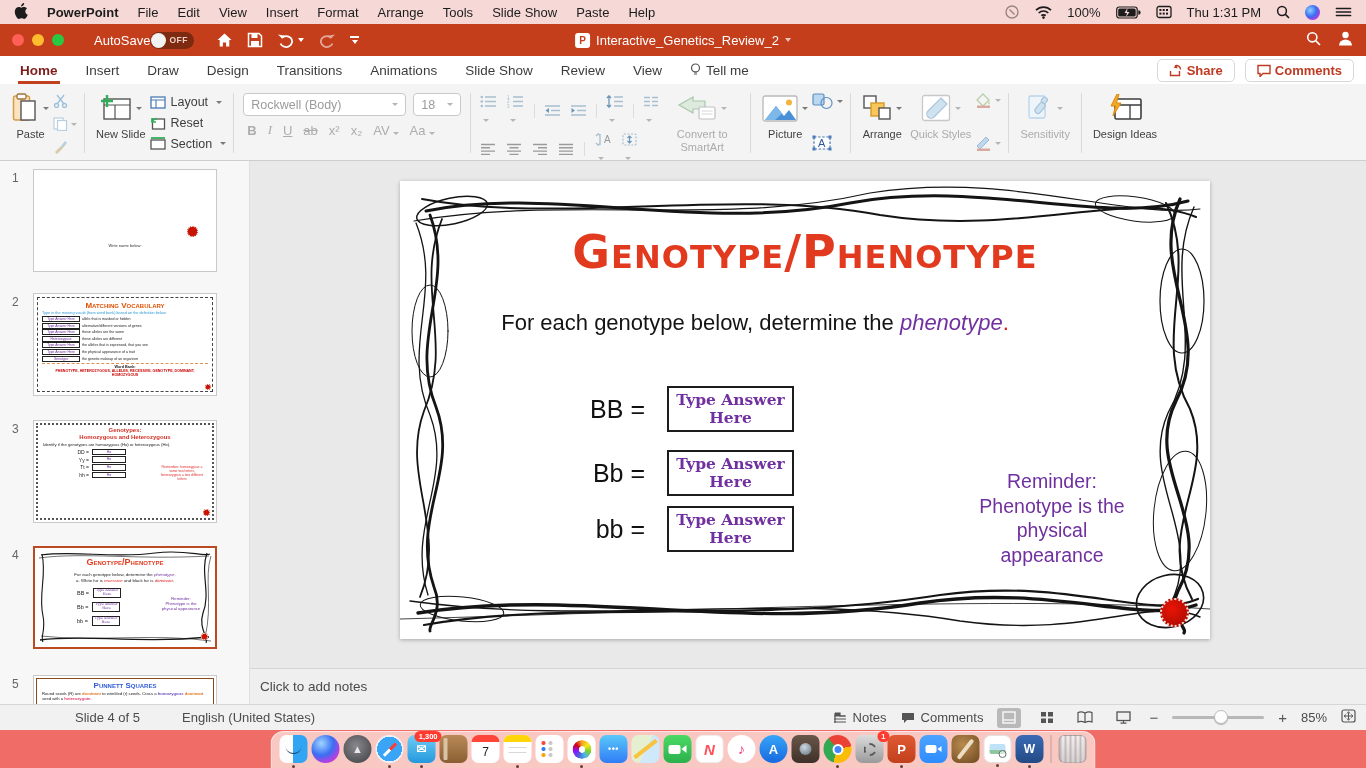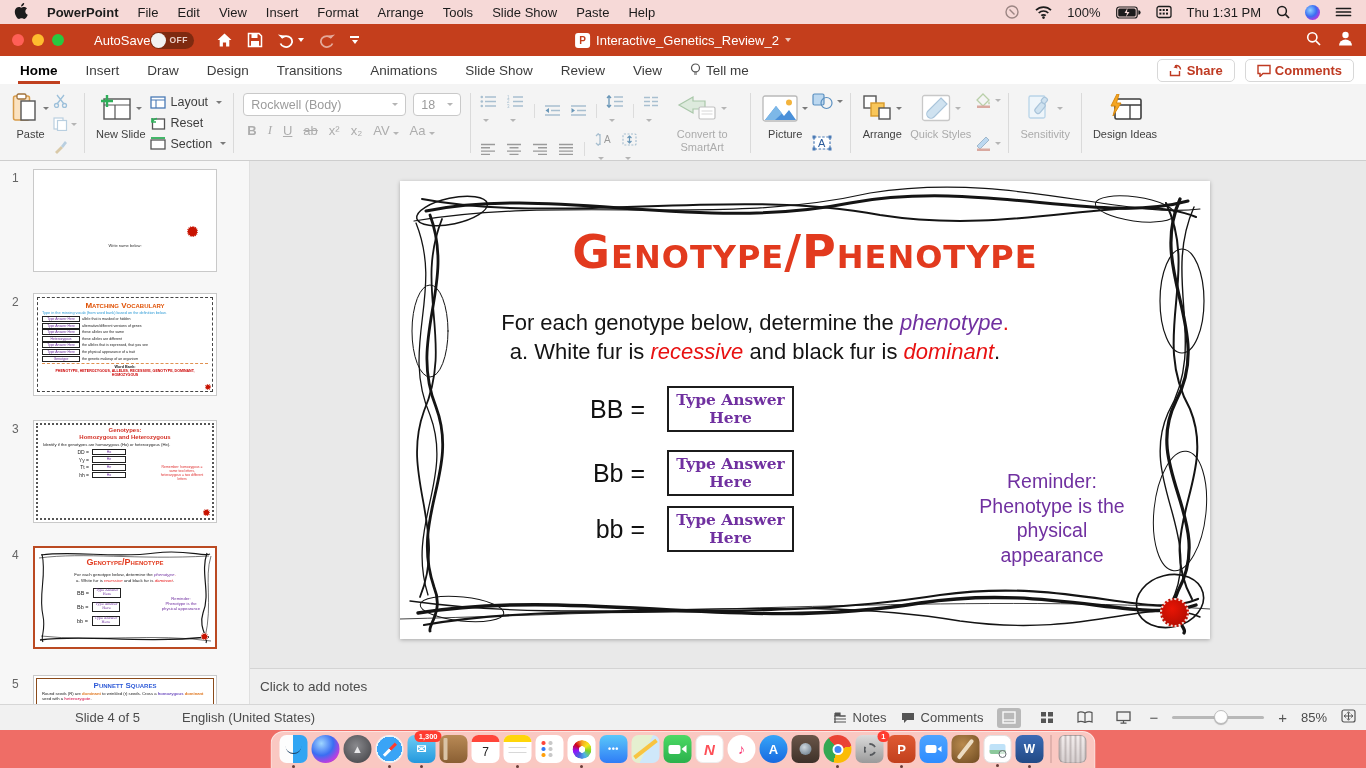--- a/index.html
+++ b/index.html
@@ -26,21 +26,21 @@
   .tb-icons { display:flex; align-items:center; gap:14px; margin-left:22px; }
   .tb-icons svg { display:block; }
   .tb-chev { width:0; height:0; border-left:3.5px solid transparent; border-right:3.5px solid transparent; border-top:4px solid #fff; }
   .doc-title { position:absolute; left:50%; top:0; height:32px; transform:translateX(-50%); display:flex; align-items:center; gap:6px; font-size:13px; color:#fff; }
   .ppt-mini { width:15px; height:15px; border-radius:3px; background:#fff; color:#c43e1c; font-weight:bold; font-size:10px; display:flex; align-items:center; justify-content:center; }
   .tb-right { margin-left:auto; display:flex; align-items:center; gap:16px; }
 
   
   .ribbontabs { height:28px; background:#ffffff; display:flex; align-items:stretch; padding-left:18px; font-size:13.5px; color:#3c3c3c; }
   .rtab { display:flex; align-items:center; padding:0 2px; margin-right:24px; cursor:default; }
-  .rtab.active { font-weight:bold; color:#000000; box-shadow:inset 0 -3px 0 #c0401f; }
+  .rtab.active { font-weight:bold; color:#7f1d1d; box-shadow:inset 0 -3px 0 #c0401f; }
   .tellme { display:flex; align-items:center; gap:5px; }
   .rt-right { margin-left:auto; display:flex; align-items:center; gap:10px; padding-right:12px; }
   .pillbtn { display:flex; align-items:center; gap:4px; border:1px solid #d8d8d8; border-radius:5px; padding:3px 11px; color:#bf3a22; font-weight:bold; font-size:13px; background:#fff; }
 
   
   .ribbon { height:77px; background:#f4f4f4; border-bottom:1px solid #cecece; display:flex; align-items:stretch; padding:5px 6px 3px 8px; }
   .rdiv { width:1px; background:#dadada; margin:4px 7px; }
   .bigbtn { display:flex; flex-direction:column; align-items:center; justify-content:flex-start; padding:2px 4px; font-size:11px; color:#3f3f3f; text-align:center; line-height:1.15; }
   .bigbtn .ic { height:34px; display:flex; align-items:center; justify-content:center; margin-bottom:3px; }
   .bigbtn.dim { color:#ababab; }
@@ -827,21 +827,20 @@
               <path stroke-width="1.4" d="M10,420 C200,446 380,410 560,440 C690,458 752,414 800,436"></path>
               <path stroke-width="2.2" d="M24,444 C170,418 350,444 540,414 C672,396 746,440 798,418"></path>
               <path stroke-width="0.8" d="M0,438 C300,430 600,414 810,428"></path>
               <ellipse stroke-width="1.6" cx="770" cy="420" rx="34" ry="26" transform="rotate(-14 770 420)"></ellipse>
               <ellipse stroke-width="1" cx="62" cy="428" rx="42" ry="12" transform="rotate(6 62 428)"></ellipse>
             </g>
           </svg>
           <div class="stitle">Genotype/Phenotype</div>
           <div class="sinstr">
             <div><span>For each genotype below, determine the </span><span class="hl-purple">phenotype</span><span class="dot-red">.</span></div>
-            <div><span>a.  White fur is </span><span class="hl-red">recessive</span><span> and black fur is </span><span class="hl-red">dominant</span><span>.</span></div>
           </div>
           <div class="arow" style="left:155px;top:205px;">
             <span class="alab">BB =</span>
             <span class="abox">Type Answer Here</span>
           </div>
           <div class="arow" style="left:155px;top:269px;">
             <span class="alab">Bb =</span>
             <span class="abox">Type Answer Here</span>
           </div>
           <div class="arow" style="left:155px;top:325px;">

